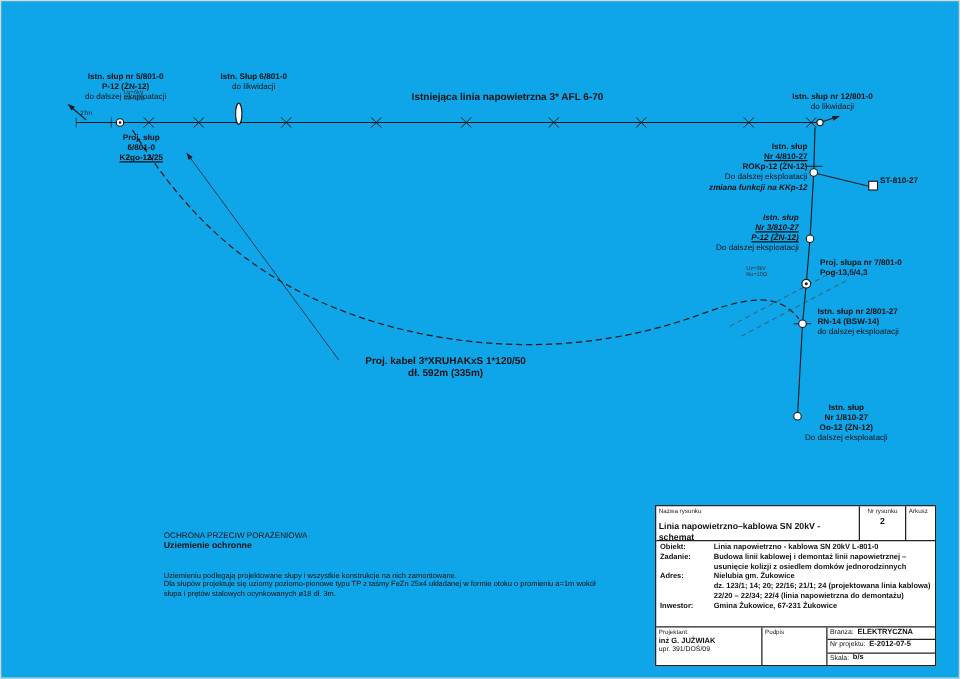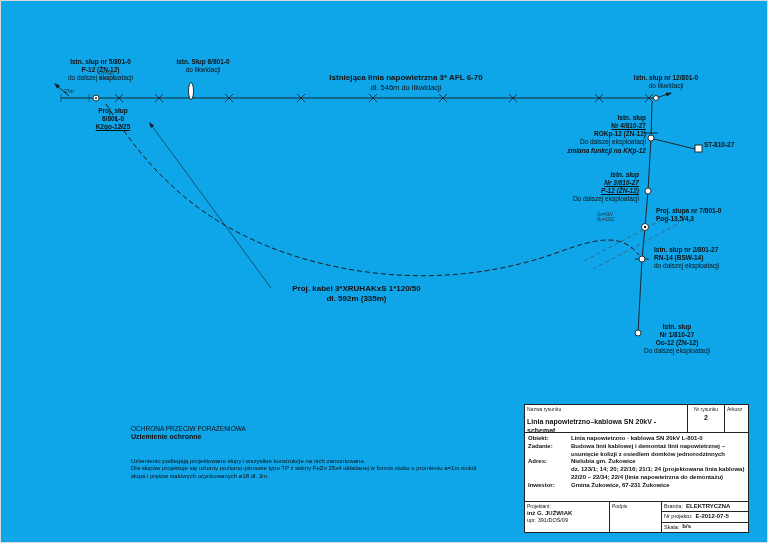--- a/index.html
+++ b/index.html
@@ -102,21 +102,20 @@
     <div class="b u">K2go-12/25</div>
   </div>
 
   <div class="lbl c" style="left:158px;top:57px;width:88px">
     <div class="b">Istn. Słup 6/801-0</div>
     <div>do likwidacji</div>
   </div>
 
   <div class="lbl c" style="left:270px;top:72px;width:270px">
     <div class="b f8">Istniejąca linia napowietrzna 3* AFL 6-70</div>
-    <div class="f75">dł. 546m do likwidacji</div>
   </div>
 
   <div class="lbl c" style="left:620px;top:73px;width:90px">
     <div class="b">Istn. słup nr 12/801-0</div>
     <div>do likwidacji</div>
   </div>
 
   <div class="lbl r" style="left:540px;top:113px;width:105px">
     <div class="b">Istn. słup</div>
     <div class="b u">Nr 4/810-27</div>

